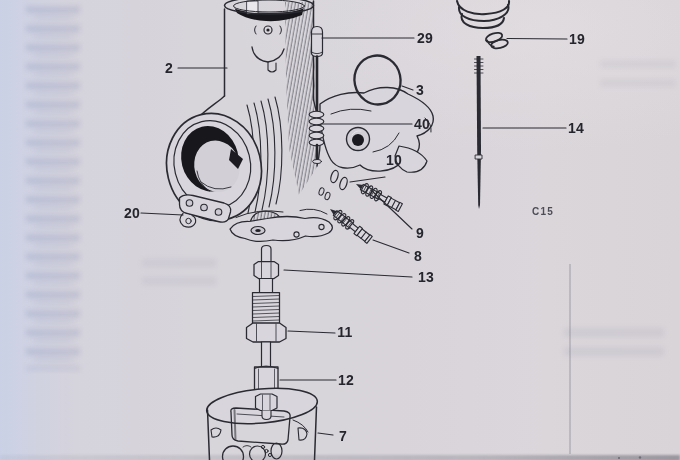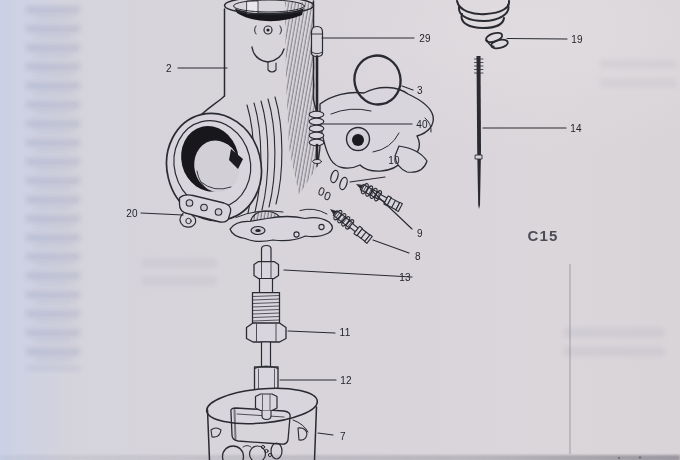--- a/index.html
+++ b/index.html
@@ -41,28 +41,27 @@
     background:rgba(110,110,130,.28); filter:blur(.7px);
   }
   .bottom-shade{
     position:absolute; left:0; right:0; bottom:-1px; height:6px;
     background:linear-gradient(to right, rgba(70,70,85,.05), rgba(70,70,85,.22) 70%, rgba(60,60,75,.4));
     filter:blur(1.2px);
   }
   svg.art{position:absolute; left:0; top:0;}
   .callout{
     position:absolute; transform:translate(-50%,-50%);
-    font-size:10px; font-weight:400; letter-spacing:.3px; color:#25252d;
+    font-size:14px; font-weight:700; letter-spacing:.3px; color:#25252d;
     white-space:nowrap; user-select:none;
   }
   .figcode{
     position:absolute; transform:translate(-50%,-50%);
-    font-size:15px; font-weight:700; letter-spacing:1.2px; color:#4d4d58;
+    font-size:10px; font-weight:700; letter-spacing:1.2px; color:#4d4d58;
     white-space:nowrap;
-    margin-top:24px;
   }
 </style>
 </head>
 <body>
 
 <div class="stage">
 
   <div class="ghost ghost-left"></div>
   <div class="ghost ghost-left2"></div>
   <div class="ghost ghost-mid"></div>
@@ -292,21 +291,21 @@
 
   <span class="callout" style="left:169px;top:68px">2</span>
   <span class="callout" style="left:425px;top:38px">29</span>
   <span class="callout" style="left:420px;top:90px">3</span>
   <span class="callout" style="left:422px;top:124px">40</span>
   <span class="callout" style="left:577px;top:39px">19</span>
   <span class="callout" style="left:576px;top:128px">14</span>
   <span class="callout" style="left:394px;top:160px">10</span>
   <span class="callout" style="left:420px;top:233px">9</span>
   <span class="callout" style="left:418px;top:256px">8</span>
-  <span class="callout" style="left:405px;top:277px">13</span>
+  <span class="callout" style="left:426px;top:277px">13</span>
   <span class="callout" style="left:132px;top:213px">20</span>
   <span class="callout" style="left:345px;top:332px">11</span>
   <span class="callout" style="left:346px;top:380px">12</span>
   <span class="callout" style="left:343px;top:436px">7</span>
 
   <span class="figcode" style="left:543px;top:211px">C15</span>
 
   <div class="bottom-shade"></div>
 </div>
 

